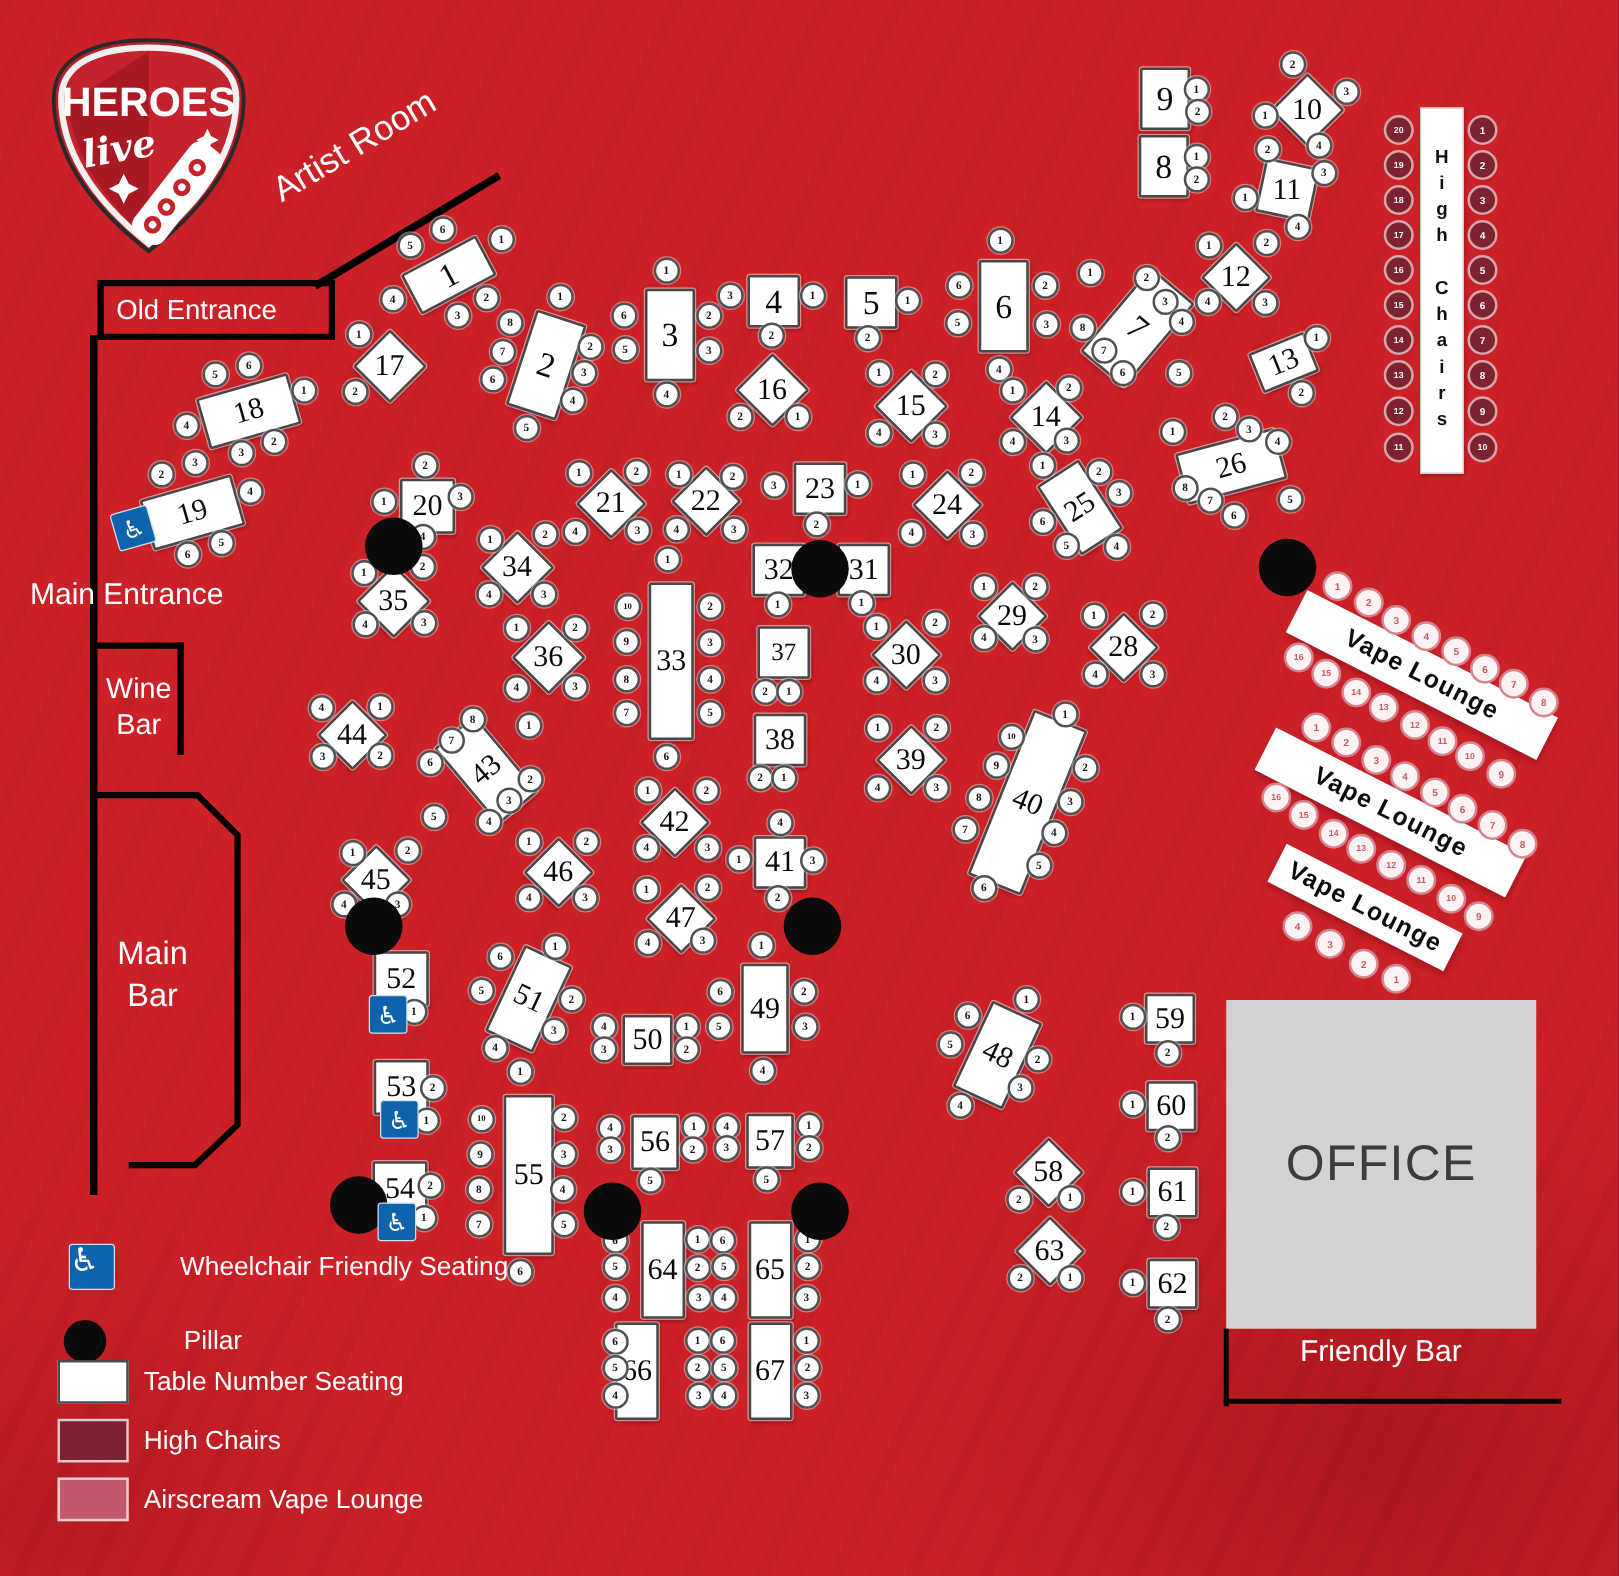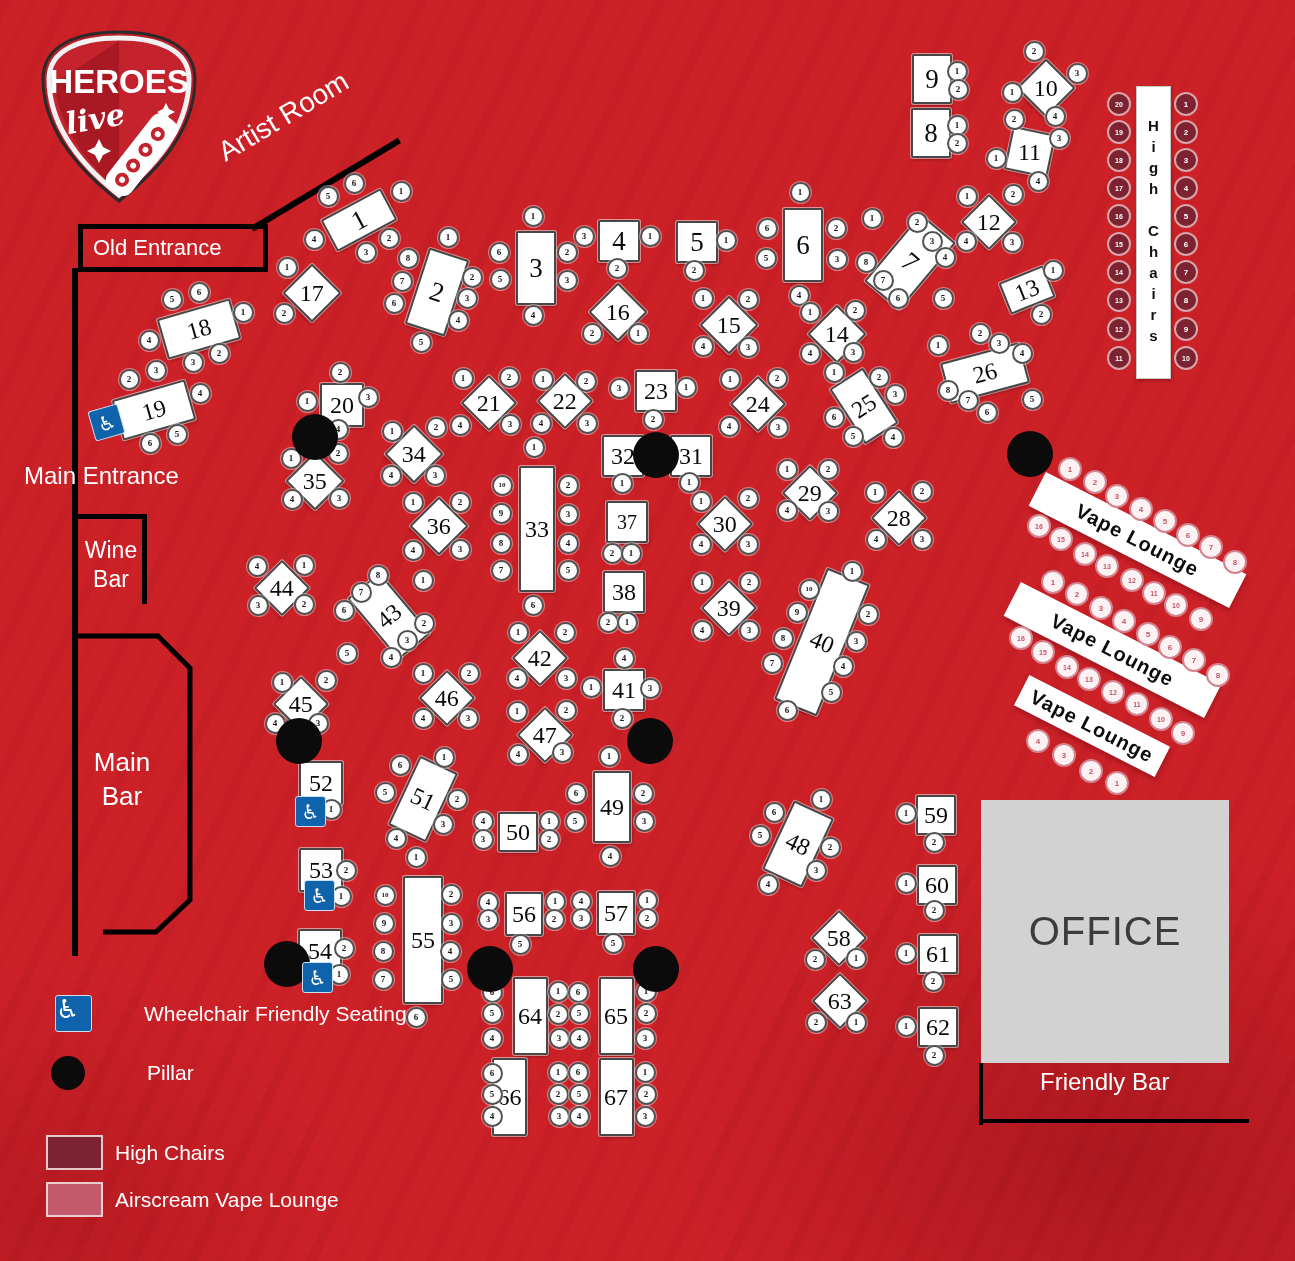--- a/index.html
+++ b/index.html
@@ -656,20 +656,24 @@
     </div>
 
   <div class="legend-row" style="left:55px;top:995px;">
     <span class="wc sw" style="position:static;width:35px;height:35px;font-size:26px;">♿</span>
     <span style="margin-left:52px;">Wheelchair Friendly Seating</span>
   </div>
   <div class="legend-row" style="left:51px;top:1040px;margin-top:16px;">
     <span class="sw" style="width:34px;height:34px;border-radius:50%;background:#0b0b0b;"></span>
     <span style="margin-left:62px;">Pillar</span>
   </div>
+  <div class="legend-row" style="left:46px;top:1088px;">
+    <span class="sw" style="width:53px;height:31px;background:#fff;border:2px solid #4a4a4a;"></span>
+    <span style="margin-left:12px;">Table Number Seating</span>
+  </div>
   <div class="legend-row" style="left:46px;top:1135px;">
     <span class="sw" style="width:53px;height:31px;background:var(--maroon,#7c2230);border:2px solid #e3c7ca;"></span>
     <span style="margin-left:12px;">High Chairs</span>
   </div>
   <div class="legend-row" style="left:46px;top:1182px;">
     <span class="sw" style="width:53px;height:31px;background:var(--vape,#c25a6b);border:2px solid #e8cdd1;"></span>
     <span style="margin-left:12px;">Airscream Vape Lounge</span>
   </div>
 </div>
 

